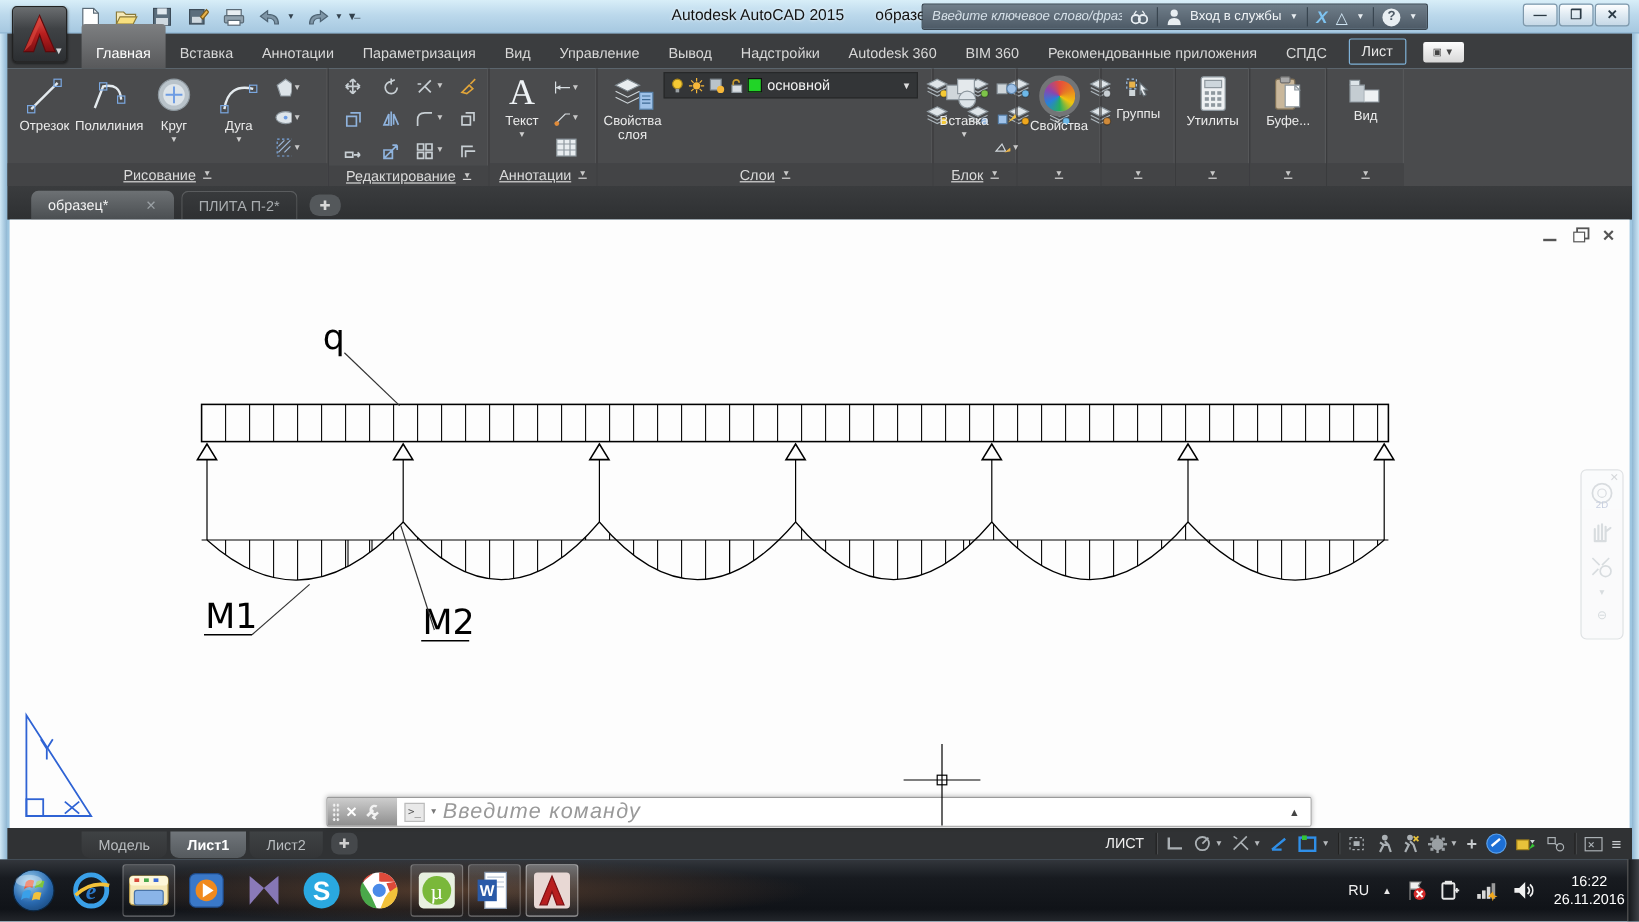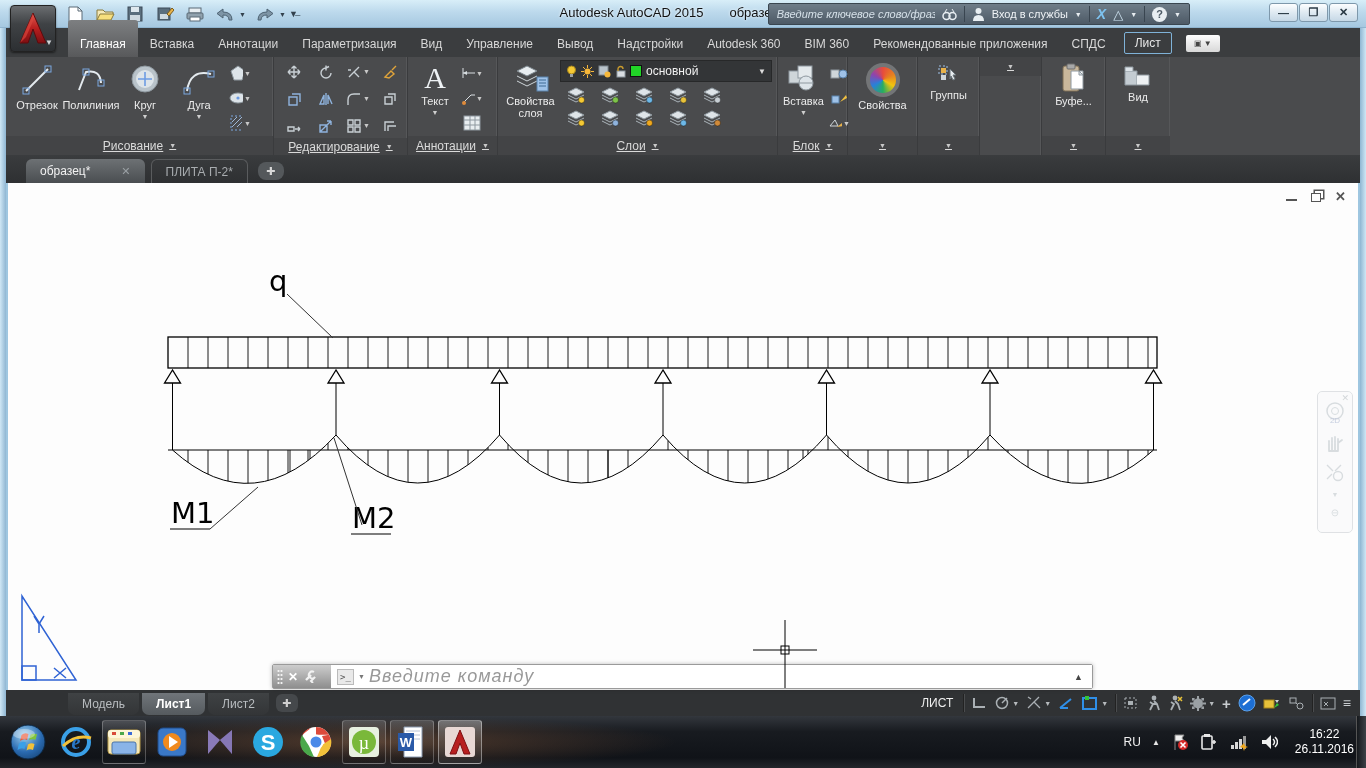--- a/index.html
+++ b/index.html
@@ -457,21 +457,21 @@
       <div class="bigbtn" style="width:62px;">
         <svg width="36" height="30">
             <path d="M4,8 l10,-5 10,5 -10,5 Z" fill="#e8edf0" stroke="#7e888f"></path>
             <path d="M4,13 l10,5 10,-5" fill="none" stroke="#cfd6da"></path>
             <path d="M4,18 l10,5 10,-5" fill="none" stroke="#cfd6da"></path>
             <rect x="24" y="14" width="11" height="14" fill="#9fc2e8" stroke="#5b84ad"></rect>
             <path d="M26,17 h7 M26,20 h7 M26,23 h7" stroke="#3e6a94"></path>
           </svg>
         <span class="lbl" style="white-space:normal;text-align:center;line-height:12px;">Свойства слоя</span>
       </div>
-      <div style="display:flex;flex-direction:column;">
+      <div style="display:flex;flex-direction:row;">
         <div id="layer-combo">
           <svg width="11" height="13">
               <circle cx="5.5" cy="5" r="4" fill="#f5c934" stroke="#a8861c"></circle>
               <rect x="4" y="9" width="3" height="3" fill="#9aa0a4"></rect>
             </svg>
           <svg width="13" height="13">
               <circle cx="6.5" cy="6.5" r="3" fill="#f7b83a"></circle>
               <g stroke="#f7b83a">
                 <path d="M6.5,0 v3 M6.5,10 v3 M0,6.5 h3 M10,6.5 h3 M2,2 l2,2 M9,9 l2,2 M11,2 l-2,2 M4,9 l-2,2"></path>
               </g>
@@ -635,20 +635,40 @@
           </svg>
         <span class="lbl">Группы</span>
       </div>
     </div>
     <div class="panel-label">
         <span class="dd">▼</span>
       </div>
   </div>
 
   <div class="panel" style="width:62px;">
+    <div class="panel-body" style="justify-content:center;">
+      <div class="bigbtn">
+        <svg width="26" height="30">
+            <rect x="3" y="1" width="20" height="28" rx="2" fill="#eef1f3" stroke="#8e989f"></rect>
+            <rect x="6" y="4" width="14" height="6" fill="#cdd6dc" stroke="#8e989f"></rect>
+            <g fill="#8e989f">
+              <rect x="6" y="13" width="3.4" height="3"></rect>
+              <rect x="11.2" y="13" width="3.4" height="3"></rect>
+              <rect x="16.4" y="13" width="3.4" height="3"></rect>
+              <rect x="6" y="18" width="3.4" height="3"></rect>
+              <rect x="11.2" y="18" width="3.4" height="3"></rect>
+              <rect x="16.4" y="18" width="3.4" height="3"></rect>
+              <rect x="6" y="23" width="3.4" height="3"></rect>
+              <rect x="11.2" y="23" width="3.4" height="3"></rect>
+              <rect x="16.4" y="23" width="3.4" height="3"></rect>
+            </g>
+          </svg>
+        <span class="lbl">Утилиты</span>
+      </div>
+    </div>
     <div class="panel-label">
         <span class="dd">▼</span>
       </div>
   </div>
 
   <div class="panel" style="width:64px;">
     <div class="panel-body" style="justify-content:center;">
       <div class="bigbtn">
         <svg width="26" height="30">
             <rect x="2" y="3" width="16" height="25" rx="2" fill="#c9b79b" stroke="#7e6f55"></rect>

